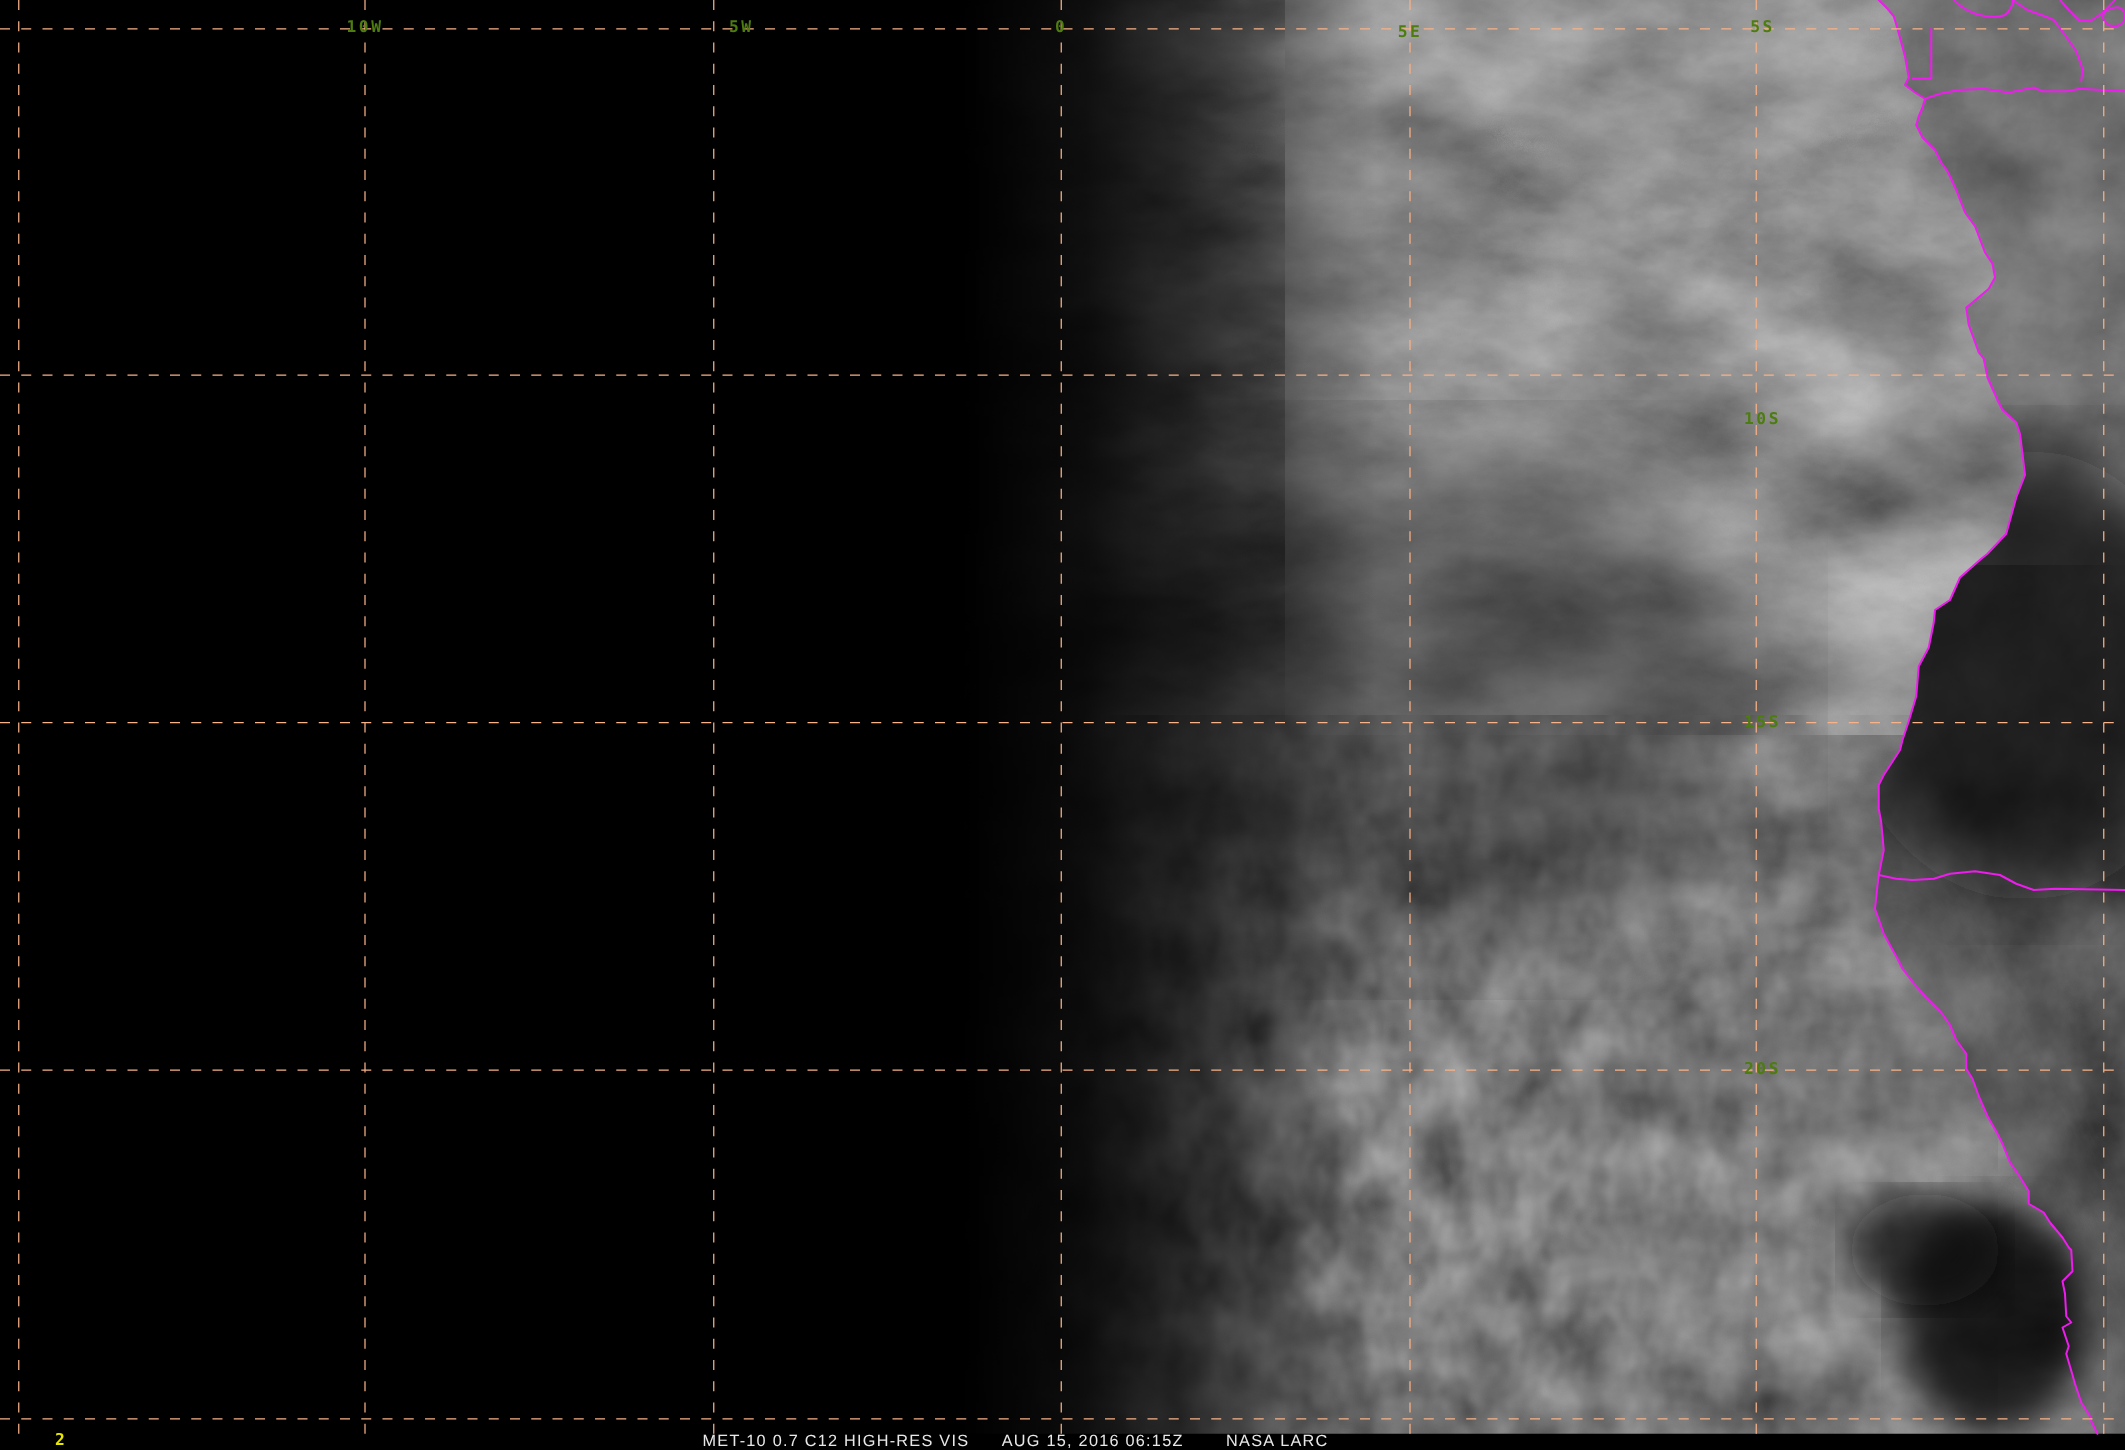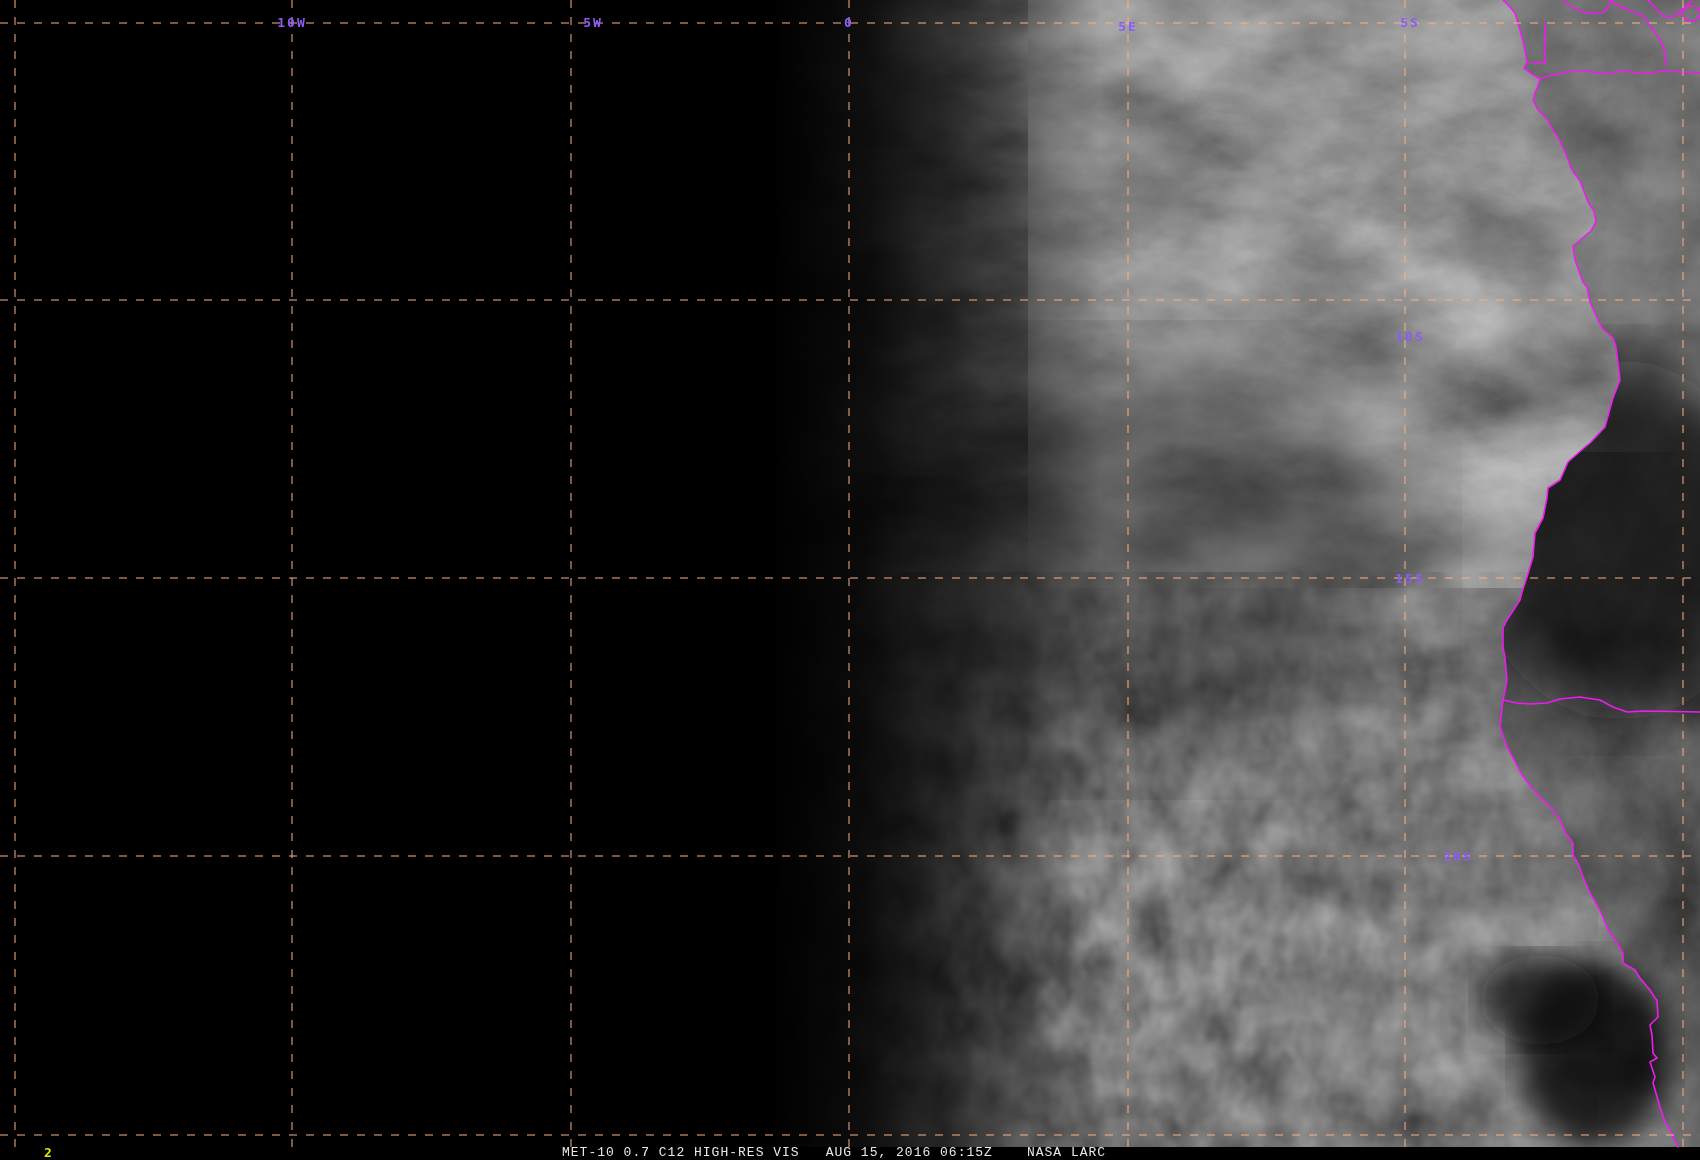--- a/index.html
+++ b/index.html
@@ -1,26 +1,26 @@
 <!DOCTYPE html>
 <html><head>
 <meta charset="utf-8">
 <style>
   html,body{margin:0;padding:0;background:#000;}
   body{width:1700px;height:1160px;position:relative;font-family:"DejaVu Sans Mono",monospace;}
   .stage{position:absolute;left:0;top:0;width:1700px;height:1160px;overflow:hidden;background:#000;}
   .stage svg{position:absolute;left:0;top:0;display:block;}
   .coord{
     position:absolute;transform:translate(-50%,-50%);
-    color:#8b5cf6;font-family:"DejaVu Sans Mono",monospace;
+    color:#4d7c0f;font-family:"DejaVu Sans Mono",monospace;
     font-size:13px;font-weight:bold;letter-spacing:2px;white-space:nowrap;
   }
   .caption{
     position:absolute;left:562px;top:1145px;height:14px;
-    color:#e8e8e8;font-family:Liberation Mono, monospace;
+    color:#e8e8e8;font-family:Liberation Sans, sans-serif;
     font-size:13px;letter-spacing:1px;white-space:nowrap;
   }
   .caption .gap1{margin-left:26px;}
   .caption .gap2{margin-left:34px;}
   .frame{
     position:absolute;left:44px;top:1145px;
     color:#e6e600;font-family:"DejaVu Sans Mono",monospace;
     font-size:13px;font-weight:bold;
   }
 </style>
@@ -163,19 +163,19 @@
     </g>
   </svg>
 
   <div class="coord" style="left:292px;top:22px;">10W</div>
   <div class="coord" style="left:593px;top:22px;">5W</div>
   <div class="coord" style="left:849px;top:22px;">0</div>
   <div class="coord" style="left:1128px;top:26px;">5E</div>
   <div class="coord" style="left:1410px;top:22px;">5S</div>
   <div class="coord" style="left:1410px;top:300px;margin-top:36px;">10S</div>
   <div class="coord" style="left:1410px;top:578px;text-align:center;">15S</div>
-  <div class="coord" style="left:1458px;top:856px;">20S</div>
+  <div class="coord" style="left:1410px;top:856px;">20S</div>
 
   <div class="caption"><span>MET-10 0.7 C12 HIGH-RES VIS</span><span class="gap1">AUG 15, 2016 06:15Z</span><span class="gap2">NASA LARC</span></div>
 
   <div class="frame">2</div>
 
 </div>
 
 </body></html>

